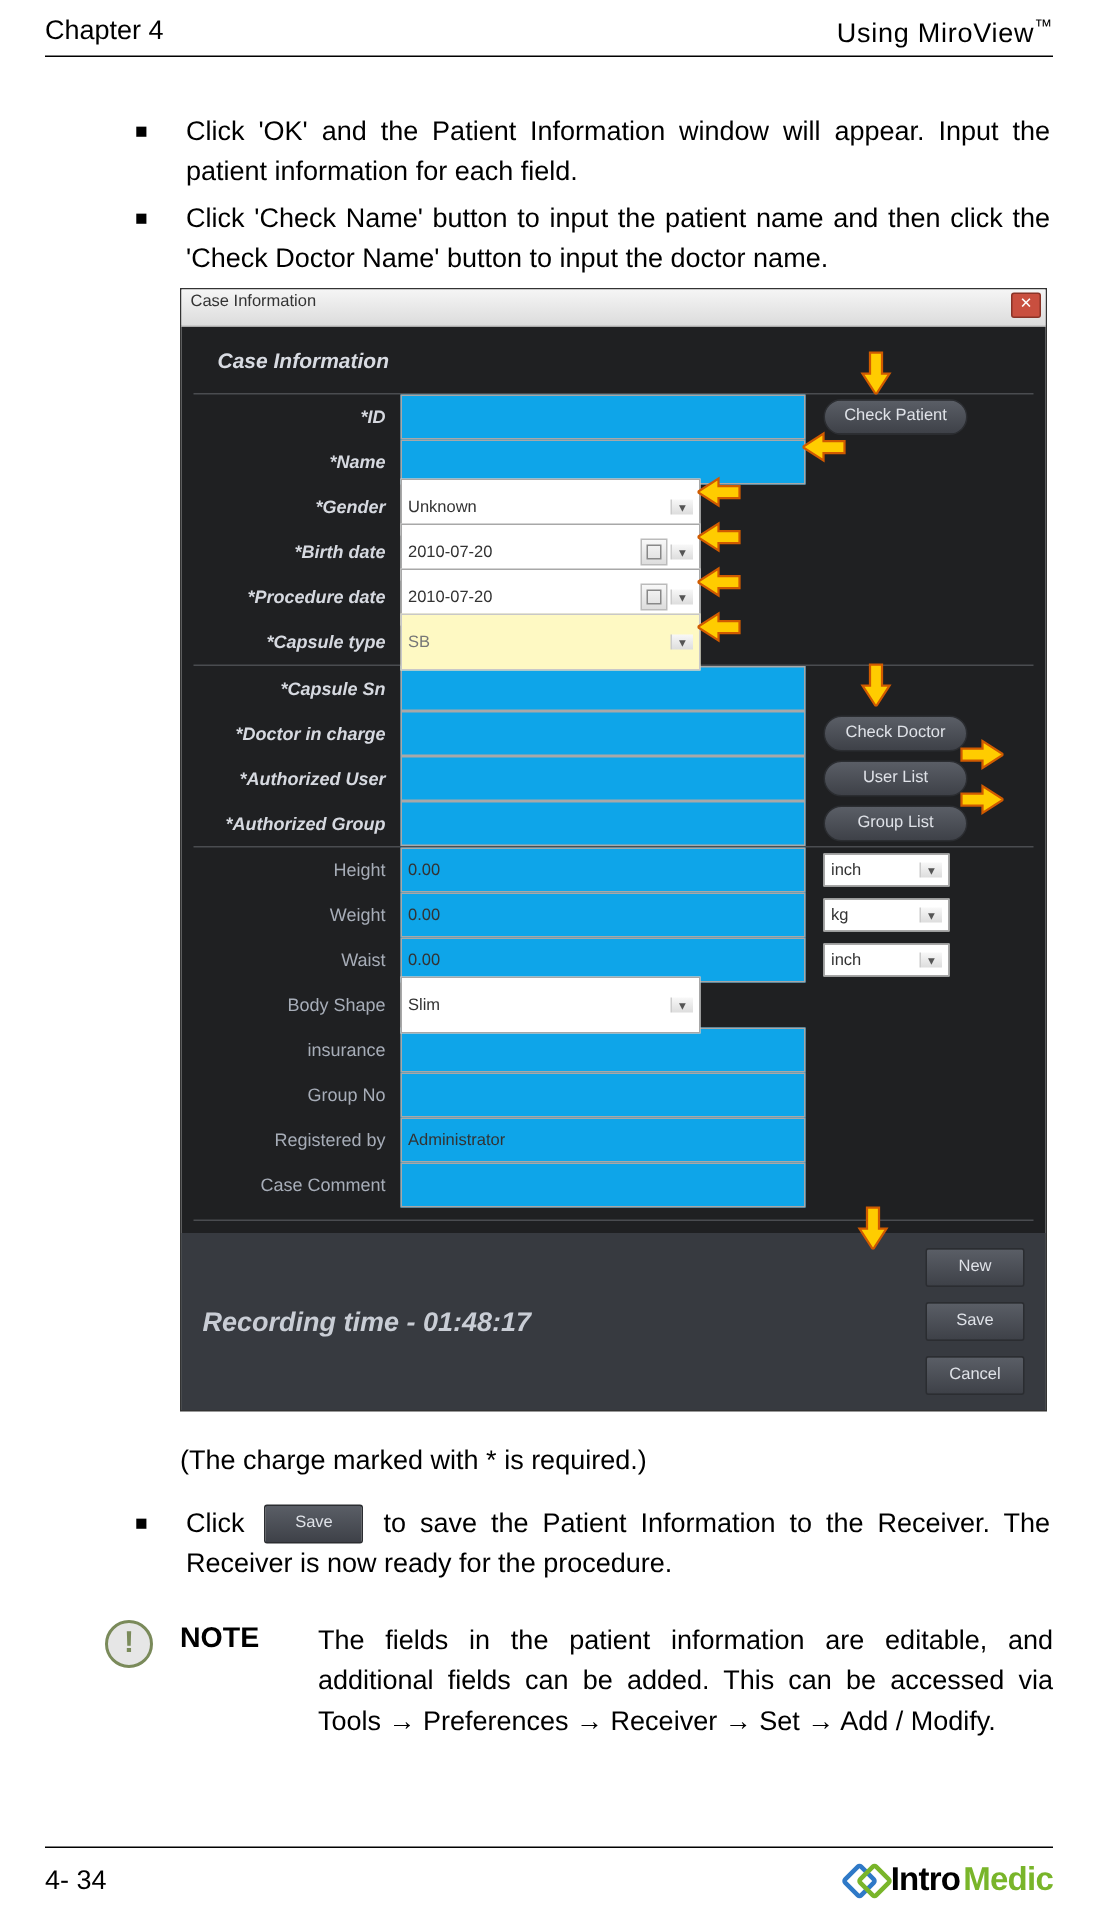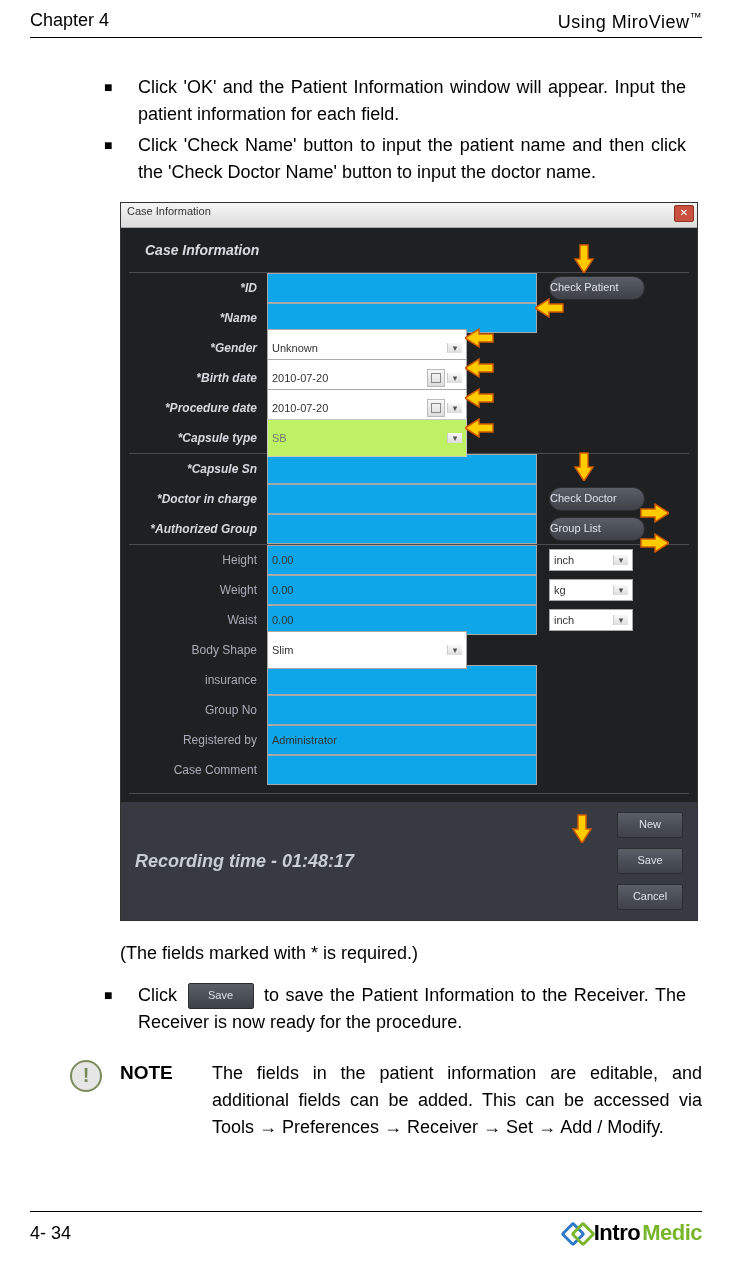--- a/index.html
+++ b/index.html
@@ -18,21 +18,21 @@
     justify-content: space-between;
     font-size: 18px;
     border-bottom: 1.5px solid #000;
     padding-bottom: 4px;
     margin-bottom: 36px;
   }
   .hdr-right { letter-spacing: 0.5px; }
   .tm { font-size: 12px; vertical-align: super; }
 
   .body-indent { margin-left: 58px; margin-right: 0; }
-  .bullet-list { list-style: none; padding: 0; margin: 16px; }
+  .bullet-list { list-style: none; padding: 0; margin: 2px; }
   .bullet-list > li {
     position: relative;
     padding-left: 34px;
     font-size: 18px;
     line-height: 1.5;
     text-align: justify;
     margin-bottom: 4px;
   }
   .bullet-list > li::before {
     content: "■";
@@ -139,30 +139,31 @@
   .combo .cal {
     width: 16px; height: 16px;
     background: linear-gradient(#f8f8f8,#ddd);
     border: 1px solid #bbb;
     margin-right: 2px;
     position: relative;
   }
   .combo .cal::before {
     content: ""; position: absolute; inset: 3px; border: 1px solid #888;
   }
-  .combo.readonly { background: #bef264; color:#777; border-color:#c8c8c8; }
+  .combo.readonly { background: #fef9c3; color:#777; border-color:#c8c8c8; }
 
   .side-btn {
     margin-left: 12px;
     height: 22px;
     width: 94px;
     background: linear-gradient(#5a5e66,#3e4148);
     border: 1px solid #2b2d31;
     color: #dfe2e8;
     font-size: 11px;
+    text-align: center;
     line-height: 20px;
     border-radius: 12px;
   }
   .unit-sel {
     margin-left: 12px;
     height: 22px;
     width: 84px;
   }
   .small-input { width: 270px; }
 
@@ -365,20 +366,25 @@
           <div class="form-label req">*Capsule Sn</div>
           <input class="form-input w-long" value="" style="">
         </div>
 
         <div class="form-row">
           <div class="form-label req">*Doctor in charge</div>
           <input class="form-input w-long" value="" style="">
           <div class="side-btn">Check Doctor</div>
         </div>
 
+        <div class="form-row">
+          <div class="form-label req">*Authorized User</div>
+          <input class="form-input w-long" value="" style="">
+          <div class="side-btn">User List</div>
+        </div>
 
         <div class="form-row">
           <div class="form-label req">*Authorized Group</div>
           <input class="form-input w-long" value="" style="">
           <div class="side-btn">Group List</div>
         </div>
 
         <div class="separator-line"></div>
 
         <div class="form-row">
@@ -493,21 +499,21 @@
         </svg>
     </div>
     <div class="arrow-marker" style="top:610px;left:448px">
       <svg viewBox="0 0 26 30">
           <path d="M13 30 L4 16 L9 16 L9 2 L17 2 L17 16 L22 16 Z" fill="#ffcc00" stroke="#d05a00" stroke-width="1.5"></path>
         </svg>
     </div>
 
   </div>
 
-  <div class="caption">(The fields marked with * is required.)</div>
+  <div class="caption">(The charge marked with * is required.)</div>
 
   <div class="body-indent" style="margin-top:18px">
     <ul class="bullet-list">
       <li>
         <span>Click</span>
         <span class="inline-save">Save</span>
         <span> to save the Patient Information to the Receiver. The Receiver is now ready for the procedure.</span>
       </li>
     </ul>
   </div>

